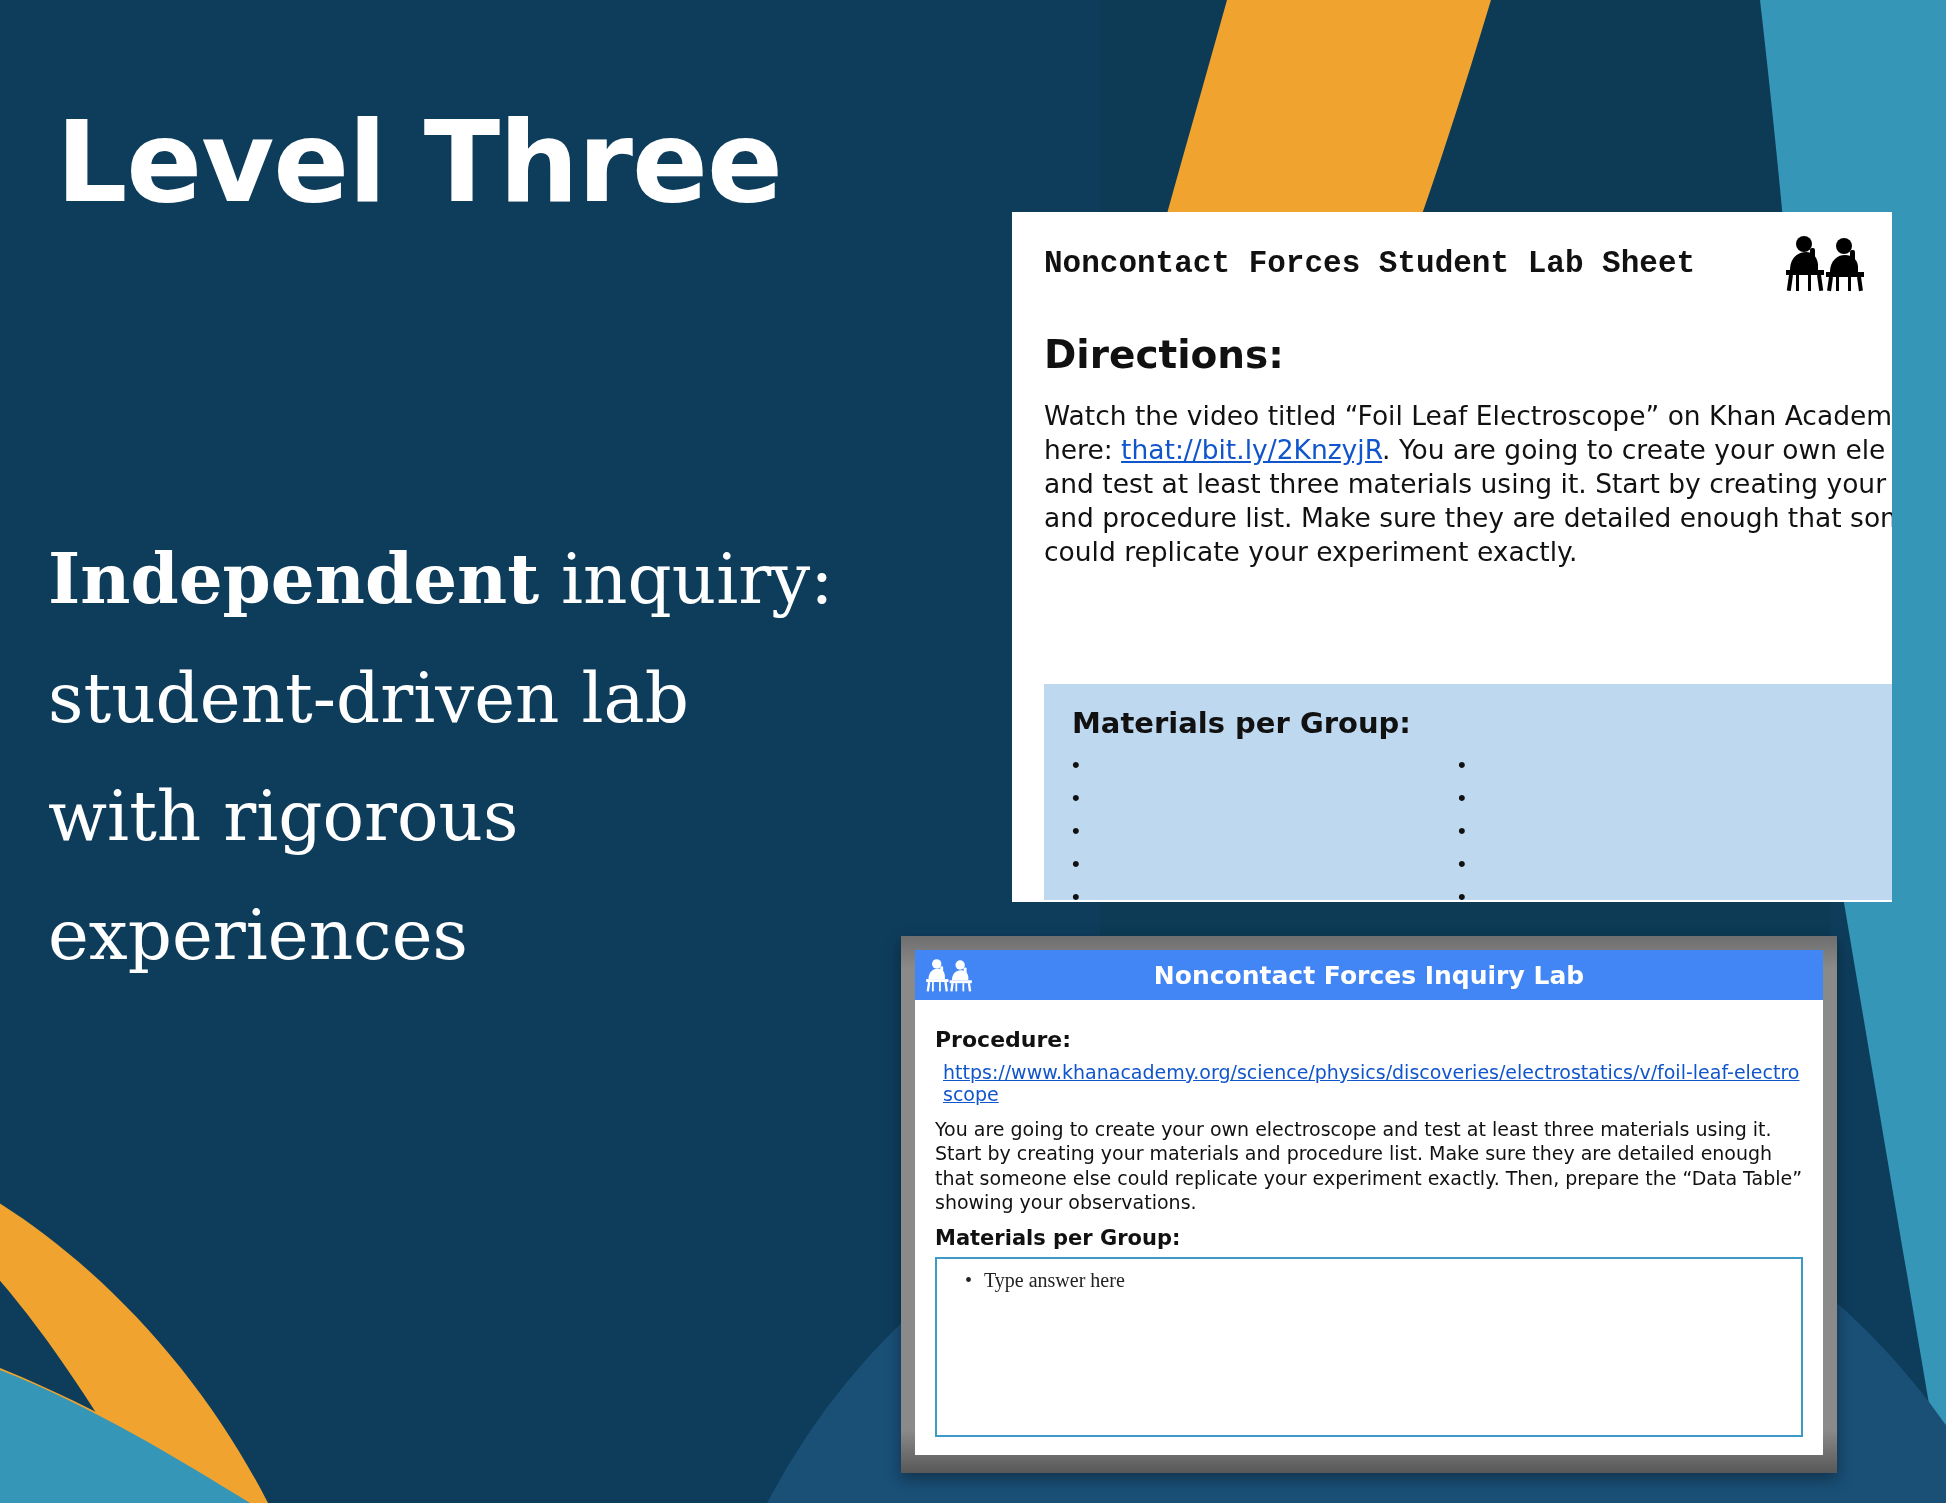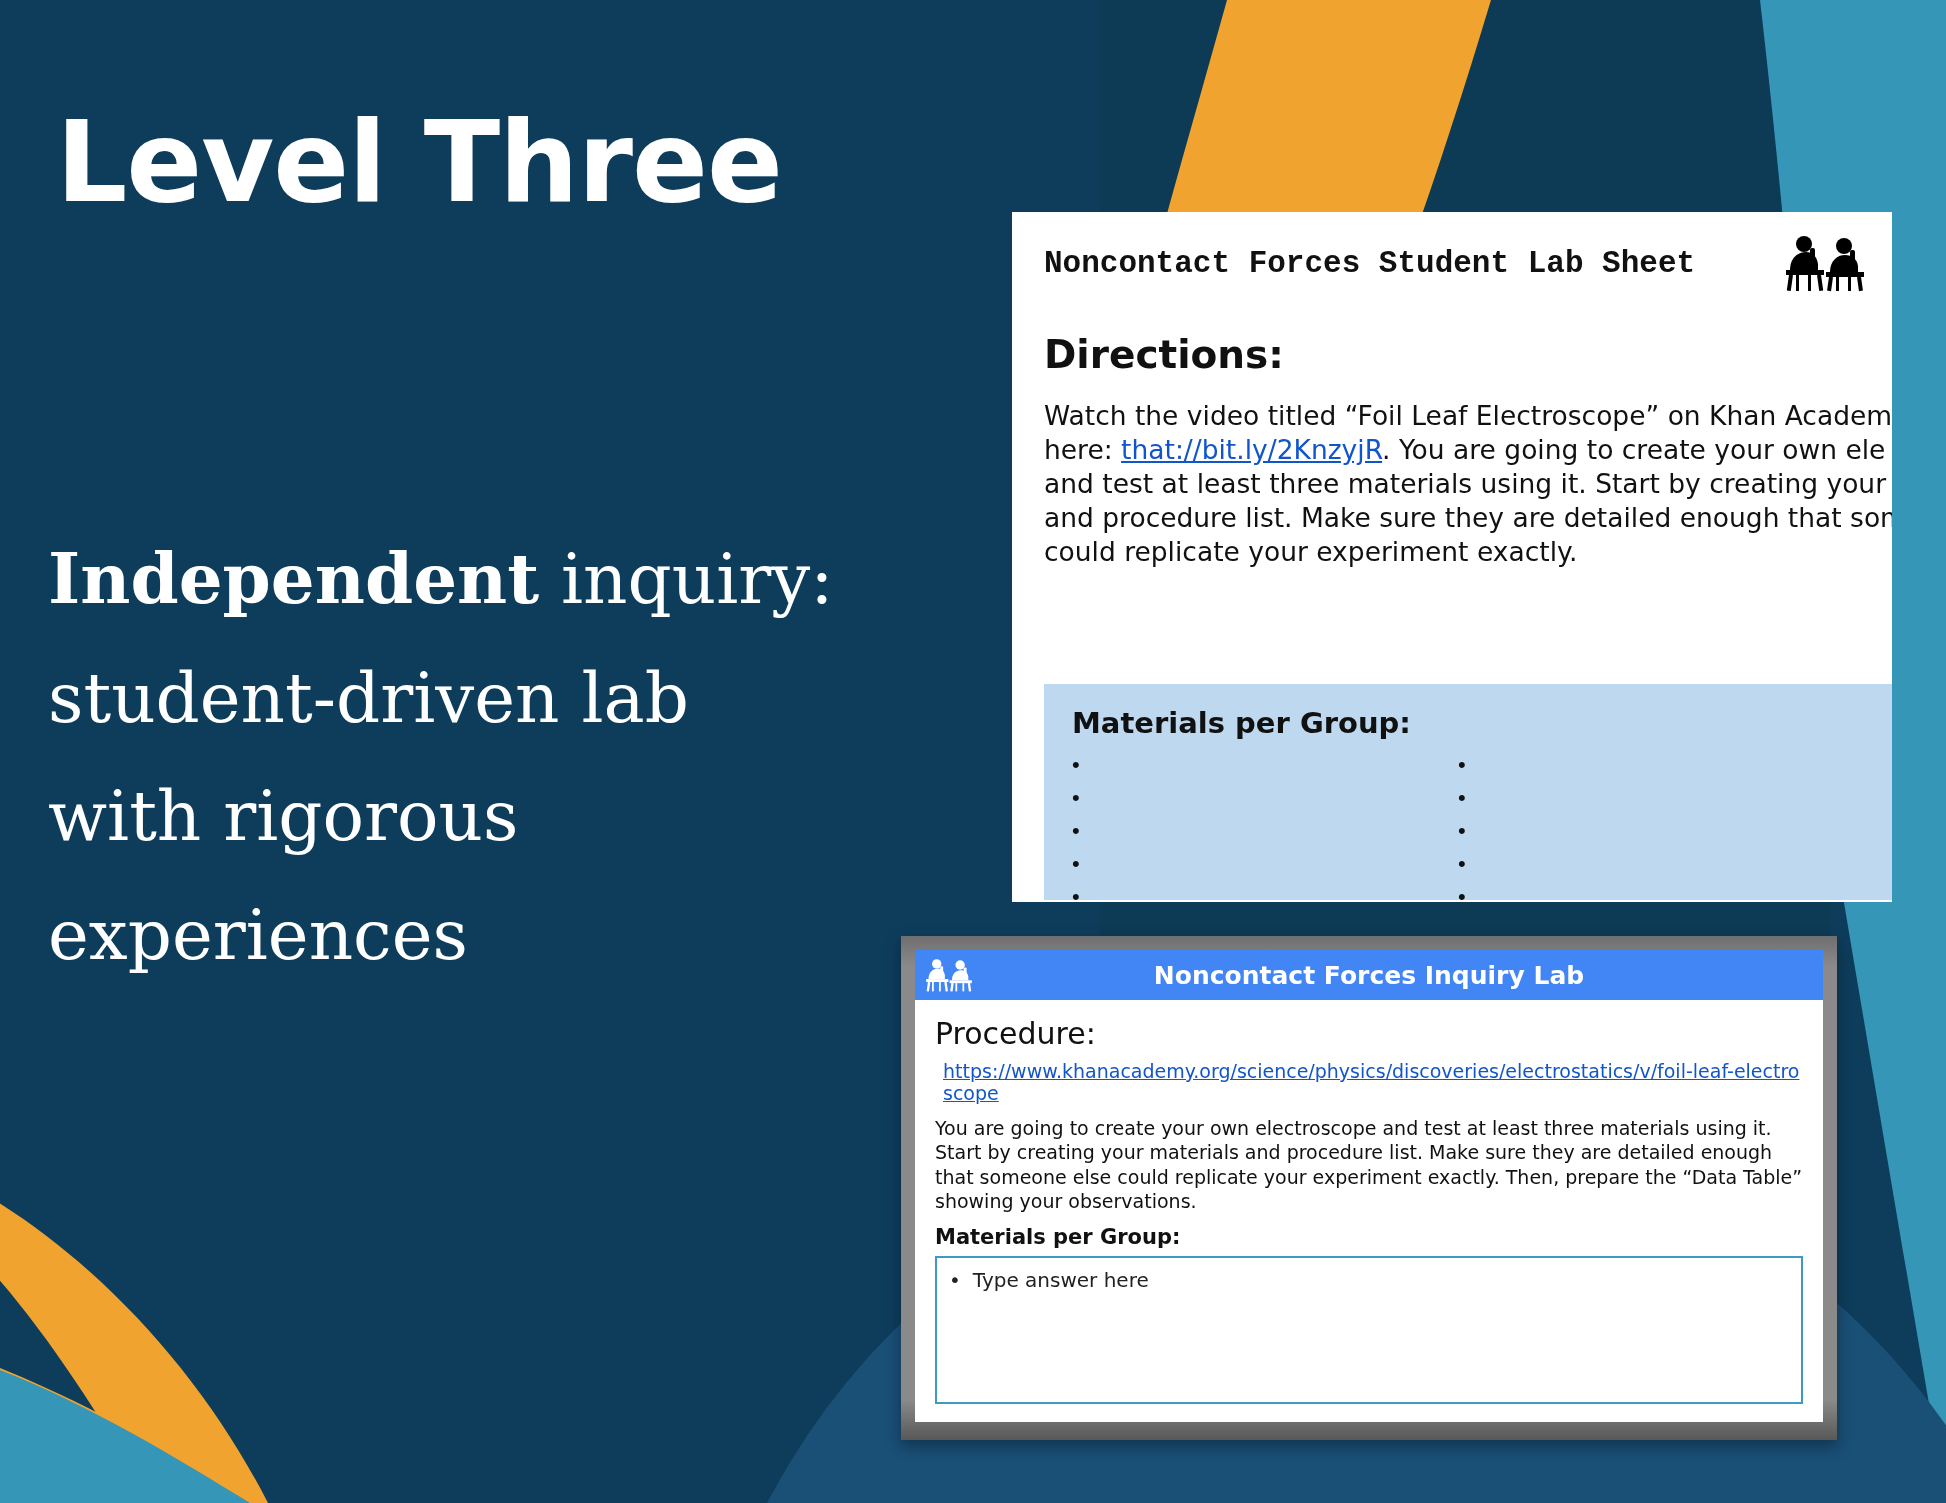--- a/index.html
+++ b/index.html
@@ -176,23 +176,23 @@
     font-size: 25px;
     color: #ffffff;
     pointer-events: none;
   }
   .win-body {
     padding: 16px 20px 18px 20px;
     font-family: "DejaVu Sans", sans-serif;
     color: #111111;
   }
   .win-h {
-    font-weight: 400;
-    font-size: 30px;
-    margin: 0 0 9px 0;
+    font-weight: 700;
+    font-size: 22px;
+    margin: 11px 0 9px 0;
   }
   .win-p {
     font-size: 19px;
     line-height: 1.28;
     margin: 0 0 10px 0;
   }
   .win-link {
     display: block;
     font-size: 19px;
     color: #1155cc;
@@ -201,25 +201,26 @@
     word-break: break-all;
   }
   .win-h2 {
     font-weight: 700;
     font-size: 21px;
     margin: 12px 0 7px 0;
   }
   .answer-box {
     border: 2px solid #3d9ac4;
     background: #ffffff;
-    height: 148px;
-    padding: 10px 12px;
+    height: 180px;
+    padding: 10px 28px;
     box-sizing: border-box;
     font-size: 20px;
     color: #222;
+    font-family: Liberation Serif, serif;
   }
   .answer-box .bullet { display: inline-block; margin-right: 12px; }
 </style>
 </head>
 <body>
 
 <div id="slide">
 
   <svg class="bg-svg" viewBox="0 0 1946 1503">
     <rect x="0" y="0" width="1946" height="1503" fill="#0e3d5c"></rect>

